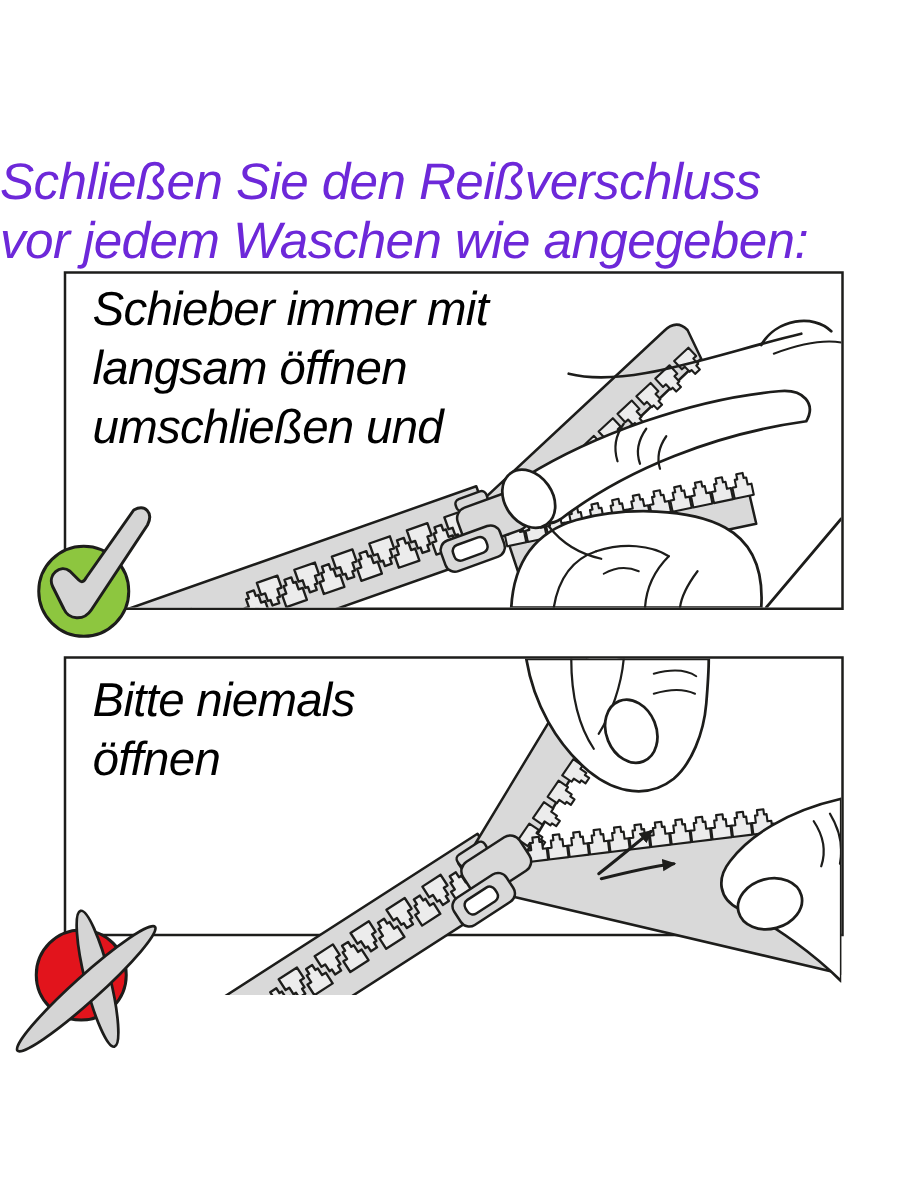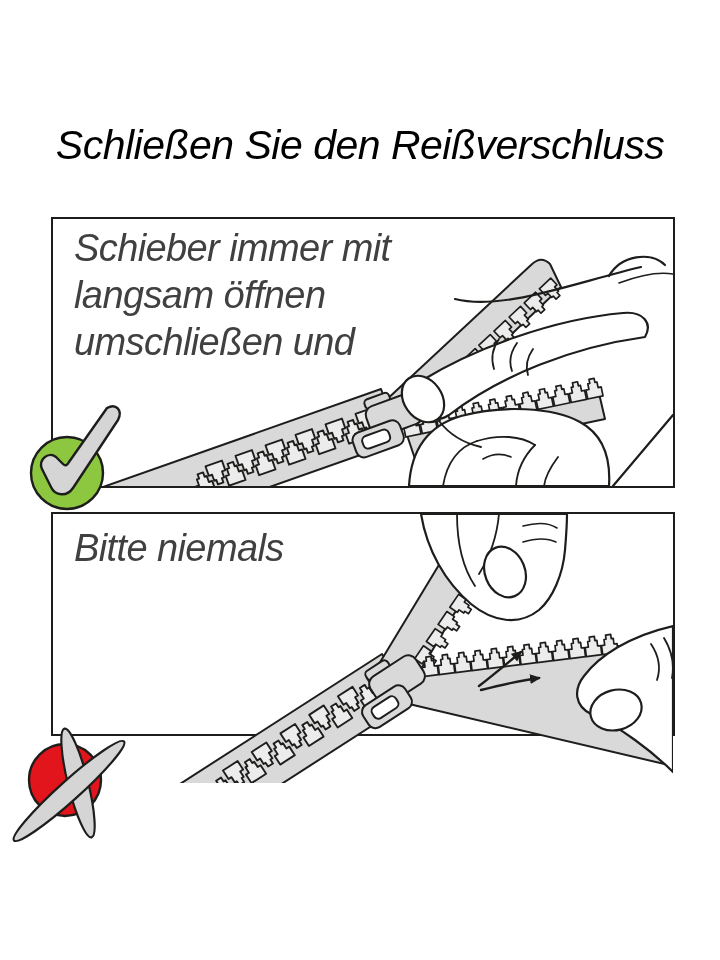--- a/index.html
+++ b/index.html
@@ -1,53 +1,54 @@
 <!DOCTYPE html>
 <html><head>
 <meta charset="utf-8">
 <style>
   html,body{margin:0;padding:0;background:#ffffff;}
   .page{
     position:relative;width:720px;height:960px;background:#ffffff;
     font-family:"Liberation Sans",sans-serif;color:#1d1d1b;overflow:hidden;
   }
   .title{
-    position:absolute;top:122px;left:0;width:720px;text-align:center;
+    position:absolute;top:122px;left:0;width:720px;text-align:left;
     font-style:italic;font-size:41px;line-height:47px;letter-spacing:-0.5px;
-    color:#000000;white-space:nowrap;
+    color:#6d28d9;white-space:nowrap;
   }
   .panel{
     position:absolute;left:51px;width:624px;
     border:2px solid #1d1d1b;background:#ffffff;box-sizing:border-box;
   }
   #panel-correct{top:217px;height:271px;}
-  #panel-wrong{top:512px;height:224px;}
+  #panel-wrong{top:525px;height:224px;}
   .illo{position:absolute;left:0;top:0;display:block;}
   .instr{
     position:absolute;left:21px;z-index:2;font-style:italic;
-    font-size:38px;line-height:47px;letter-spacing:-0.6px;color:#404040;
+    font-size:38px;line-height:47px;letter-spacing:-0.6px;color:#000000;
     white-space:nowrap;pointer-events:none;
   }
   #panel-correct .instr{top:6px;}
   #panel-wrong .instr{top:11px;}
   .badge{position:absolute;z-index:5;}
   #check-badge{left:15px;top:398px;}
   #cross-badge{left:12px;top:706px;}
   .ink{stroke:#1d1d1b;fill:none;stroke-linecap:round;}
   .tape{fill:#d9d9d9;stroke:#1d1d1b;stroke-width:2;stroke-linejoin:round;}
   .skin{fill:#ffffff;stroke:#1d1d1b;stroke-width:2.2;stroke-linejoin:round;}
   .hw{fill:#d9d9d9;stroke:#1d1d1b;stroke-width:2;stroke-linejoin:round;}
 </style>
 </head>
 <body>
 
 <div class="page">
 
   <div class="title">
     <div>Schließen Sie den Reißverschluss</div>
+    <div>vor jedem Waschen wie angegeben:</div>
   </div>
 
   <div class="panel" id="panel-correct">
     <svg class="illo" width="620" height="267" viewBox="0 0 620 267">
       <defs>
         <g id="tooth-a">
           <path d="M-6,9 L-6,2 L-3.6,2 L-3.6,-2.4 L-2,-2.4 L-2,-5.6 L2,-5.6 L2,-2.4 L3.6,-2.4 L3.6,2 L6,2 L6,9 Z" fill="#ececec" stroke="#1d1d1b" stroke-width="1.3" stroke-linejoin="round"></path>
         </g>
       </defs>
 
@@ -213,20 +214,21 @@
 
       <g>
         <path class="skin" d="M620,112 C576,122 546,142 531,162 C520,176 522,192 538,200 C566,212 600,238 620,258 Z"></path>
         <ellipse class="skin" transform="translate(563,196) rotate(-15)" cx="0" cy="0" rx="26" ry="20"></ellipse>
         <path class="ink" stroke-width="1.8" d="M598,130 q12,18 6,36"></path>
         <path class="ink" stroke-width="1.8" d="M611,124 q12,20 8,40"></path>
       </g>
     </svg>
     <div class="instr">
       <div>Bitte niemals</div>
+      <div>öffnen</div>
     </div>
   </div>
 
   <svg class="badge" id="check-badge" width="120" height="120" viewBox="0 0 120 120">
     <circle cx="52" cy="75" r="36" stroke="#1d1d1b" stroke-width="2.4" fill="#8dc63f"></circle>
     <path d="M92,10 C101,5 108,12 103,22 L58,90 C52,99 40,98 36,89 L27,71 C23,62 33,53 41,59 L48,66 C50,68 52,68 54,64 Z" fill="#d5d5d5" stroke="#1d1d1b" stroke-width="2.4" stroke-linejoin="round"></path>
   </svg>
 
   <svg class="badge" id="cross-badge" width="130" height="140" viewBox="0 0 130 140">
     <circle cx="53" cy="74" r="36" stroke="#1d1d1b" stroke-width="2.4" fill="#e2141c"></circle>

